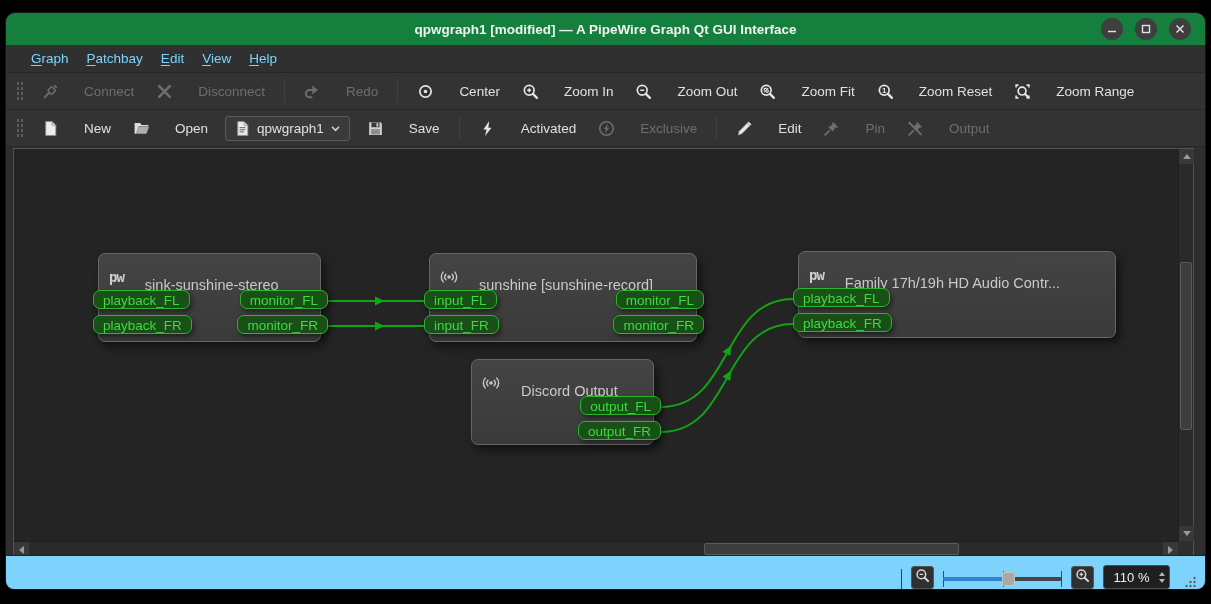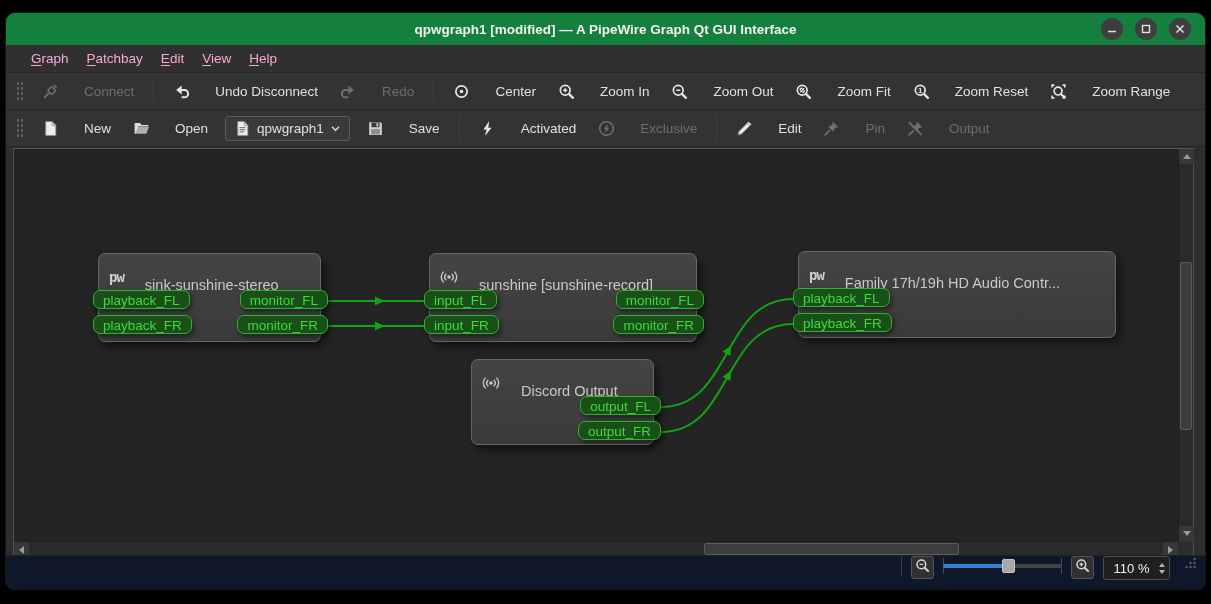--- a/index.html
+++ b/index.html
@@ -26,21 +26,21 @@
     width:22px; height:22px; border-radius:50%; background:#3e3e3e;
     display:flex; align-items:center; justify-content:center; cursor:default;
   }
   .win-btn svg { width:10px; height:10px; }
   
   .menubar {
     height:28px; background:#303030; display:flex; align-items:center;
     padding-left:16px; border-bottom:1px solid #272727;
   }
   .menu-item {
-    color:#f9a8d4; font-size:13.5px; padding:4px 9px; border-radius:3px;
+    color:#7dd3fc; font-size:13.5px; padding:4px 9px; border-radius:3px;
   }
   .menu-item u { text-decoration:underline; text-underline-offset:2px; }
   
   .toolbar {
     height:37px; background:#333333; display:flex; align-items:center;
     padding-left:8px; gap:4px; border-bottom:1px solid #272727;
   }
   .tb-grip {
     width:7px; height:22px; margin:0 6px 0 2px;
     background-image:radial-gradient(circle, #5e5e5e 1.1px, transparent 1.3px);
@@ -106,23 +106,23 @@
   .sb-btn .tri { width:0; height:0; }
   .tri-up    { border-left:4px solid transparent; border-right:4px solid transparent; border-bottom:5px solid #9a9a9a; }
   .tri-down  { border-left:4px solid transparent; border-right:4px solid transparent; border-top:5px solid #9a9a9a; }
   .tri-left  { border-top:4px solid transparent; border-bottom:4px solid transparent; border-right:5px solid #9a9a9a; }
   .tri-right { border-top:4px solid transparent; border-bottom:4px solid transparent; border-left:5px solid #9a9a9a; }
   .sb-thumb { position:absolute; background:#3d3d3d; border:1px solid #5b5b5b; border-radius:2px; }
   .v-scroll .sb-thumb { left:1px; right:1px; }
   .h-scroll .sb-thumb { top:1px; bottom:1px; }
   
   .statusbar {
-    position:absolute; left:0; right:0; bottom:0; height:34px; background:#0f172a;
+    position:absolute; left:0; right:0; bottom:0; height:34px; background:#7dd3fc;
     border-top:1px solid #222222;
-    display:flex; align-items:flex-start; justify-content:flex-end; gap:9px; padding-right:8px;
+    display:flex; align-items:flex-end; justify-content:flex-end; gap:9px; padding-right:8px;
   }
   .sb-sep { width:1px; height:20px; background:#3c3c3c; }
   .zoom-btn {
     width:23px; height:23px; border:1px solid #555555; border-radius:3px;
     display:flex; align-items:center; justify-content:center; color:#d5d5d5; background:#303030;
   }
   .zoom-btn svg { width:15px; height:15px; }
   .slider { position:relative; width:119px; height:20px; }
   .slider .track { position:absolute; left:0; right:0; top:8px; height:4px; background:#454545; border-radius:2px; }
   .slider .fill { position:absolute; left:0; top:8px; height:4px; background:#3583cf; border-radius:2px; }
@@ -178,30 +178,29 @@
   <div class="tb-btn disabled">
         <span class="icon ">
           <svg viewBox="0 0 16 16" fill="none" stroke="currentColor">
             <path d="M2 14l4.6-4.6" stroke-width="1.8"></path>
             <rect x="6.4" y="4.4" width="5.4" height="5.4" rx="1" transform="rotate(45 9.1 7.1)" stroke-width="1.5"></rect>
             <path d="M11.4 2.2l2.4 2.4" stroke-width="1.8"></path>
           </svg>
         </span>
         <span class="tb-label">Connect</span>
       </div>
+      <div class="tb-btn disabled">
+        <span class="icon ">
+          <svg viewBox="0 0 16 16" fill="none" stroke="currentColor" stroke-width="2.4" stroke-linecap="round">
+            <path d="M3 3l10 10M13 3L3 13"></path>
+          </svg>
+        </span>
+        <span class="tb-label">Disconnect</span>
+      </div>
       <div class="tb-sep"></div>
-      <div class="tb-btn">
-        <span class="icon ">
-          <svg viewBox="0 0 16 16">
-            <path d="M4.6 6.6h6.2a3.4 3.4 0 0 1 0 6.8H8.2" fill="none" stroke="currentColor" stroke-width="1.9"></path>
-            <path d="M8.2 2.4L3 6.6l5.2 4.2z" fill="currentColor"></path>
-          </svg>
-        </span>
-        <span class="tb-label">Undo Disconnect</span>
-      </div>
       <div class="tb-btn disabled">
         <span class="icon ">
           <svg viewBox="0 0 16 16">
             <path d="M11.4 6.6H5.2a3.4 3.4 0 0 0 0 6.8h2.6" fill="none" stroke="currentColor" stroke-width="1.9"></path>
             <path d="M7.8 2.4L13 6.6l-5.2 4.2z" fill="currentColor"></path>
           </svg>
         </span>
         <span class="tb-label">Redo</span>
       </div>
       <div class="tb-sep"></div>

